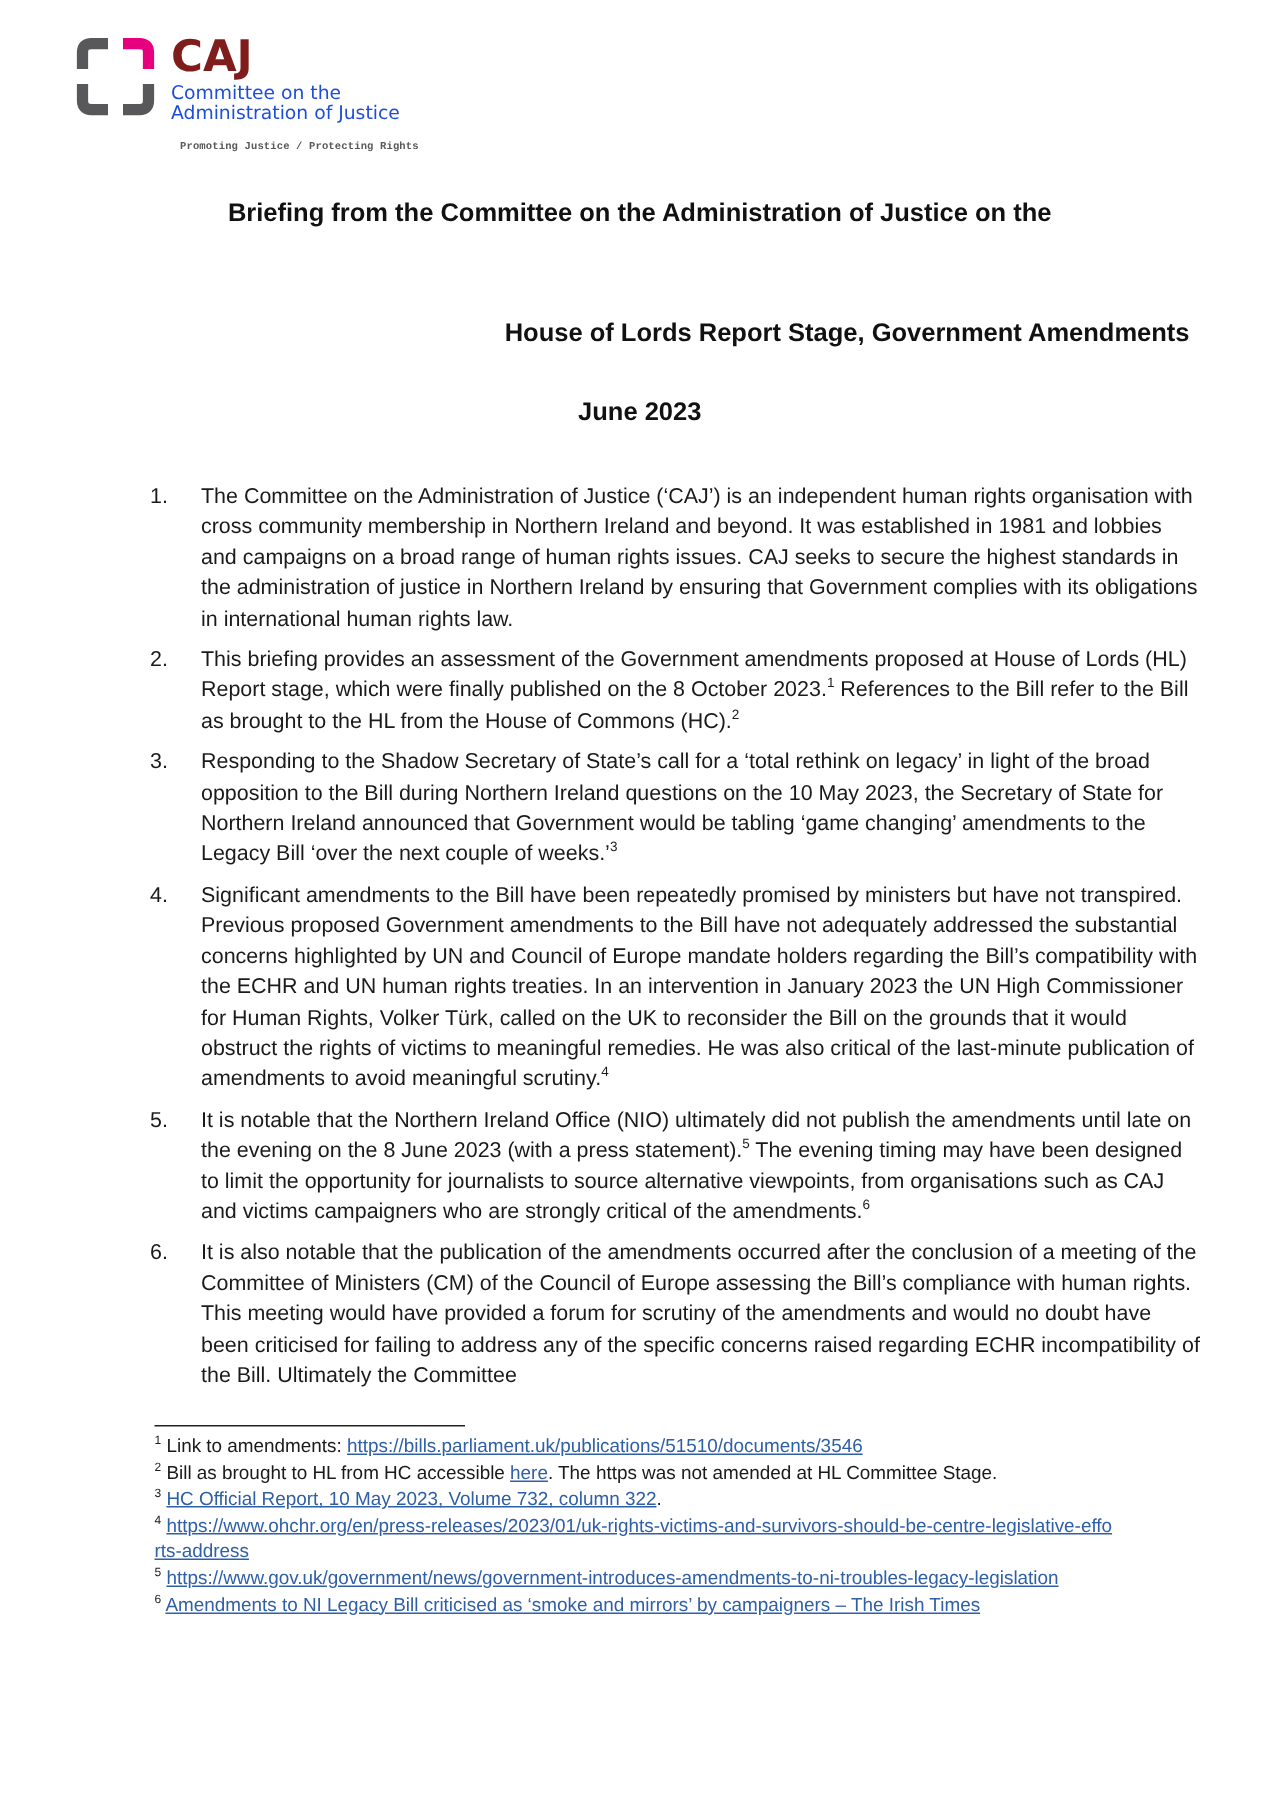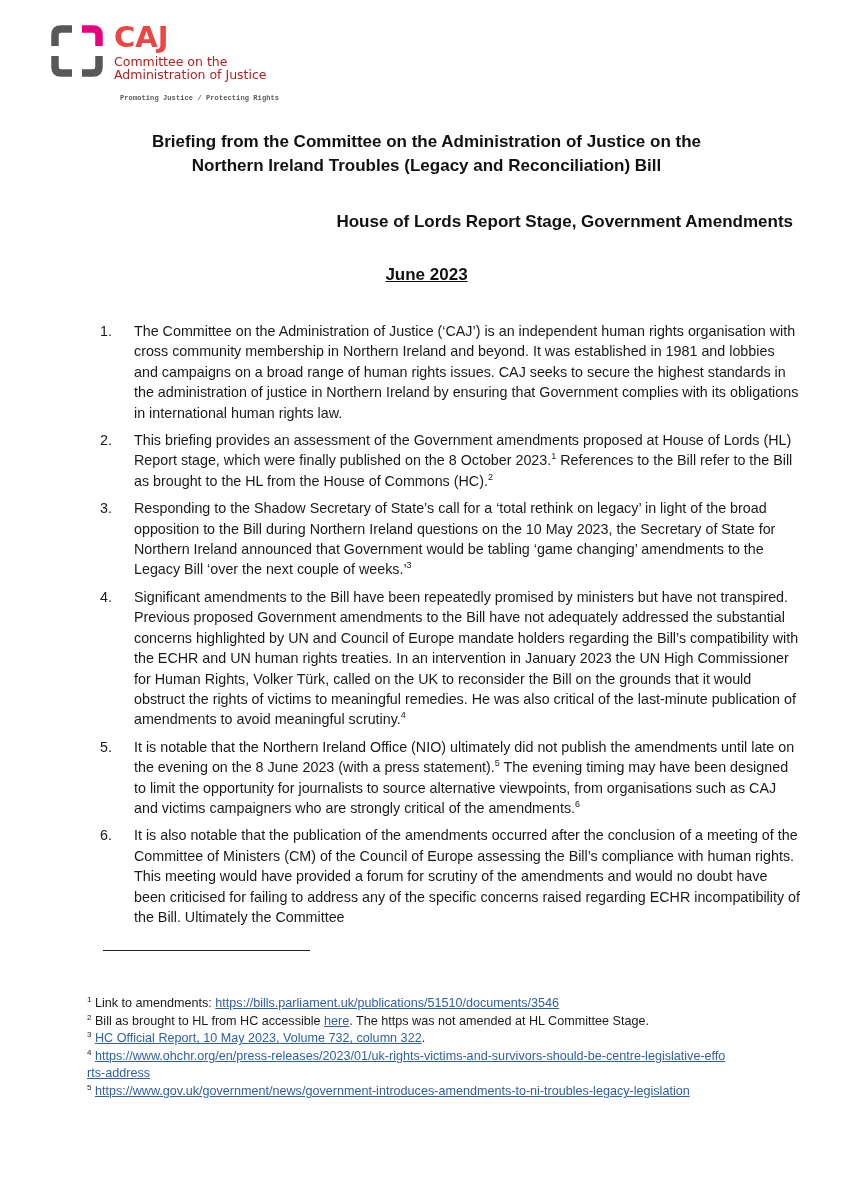--- a/index.html
+++ b/index.html
@@ -6,57 +6,57 @@
     body {
       width: 853px; height: 1200px; position: relative; overflow: hidden;
       font-family: "Liberation Sans", "DejaVu Sans", sans-serif;
       color: #111111;
     }
     .logo { position: absolute; left: 50px; top: 24px; width: 240px; height: 80px; }
     .logo-mark { position: absolute; left: 0; top: 0; width: 54px; height: 54px; }
     .logo-caj {
       position: absolute; left: 64px; top: -4px;
       font-family: "DejaVu Sans", sans-serif; font-weight: bold;
-      font-size: 29px; letter-spacing: 0px; color: #ef4444;
+      font-size: 29px; letter-spacing: 0px; color: #7f1d1d;
     }
     .logo-name {
       position: absolute; left: 64px; top: 31px;
       font-family: "DejaVu Sans", sans-serif; font-size: 12.5px; line-height: 13px;
-      color: #b91c1c;
+      color: #1d4ed8;
     }
     .logo-tagline {
       position: absolute; left: 70px; top: 70px;
       font-family: Liberation Mono, monospace; font-size: 7px; color: #58585a;
       font-weight: bold; letter-spacing: 0.1px;
     }
 
     .title-block {
       position: absolute; left: 60px; width: 733px; text-align: center;
       font-weight: bold; font-size: 17px; line-height: 24px; color: #111;
     }
     .t1 { top: 130px; }
     .t2 { top: 210px; text-align: right; }
-    .t3 { top: 263px; text-decoration: underline; }
+    .t3 { top: 263px; }
 
     .body-list {
       position: absolute; left: 100px; top: 321px; width: 700px;
       font-size: 14.3px; line-height: 20.4px; color: #1a1a1a;
       margin: 0; padding: 0; list-style: none;
     }
     .body-list li { position: relative; padding-left: 34px; margin-bottom: 7px; }
     .num { position: absolute; left: 0; top: 0; }
     sup { font-size: 9px; line-height: 0; vertical-align: super; }
 
     .fn-rule {
       position: absolute; left: 103px; top: 950px; width: 207px; height: 1px;
       background: #222;
     }
     .footnotes {
-      position: absolute; left: 87px; top: 956px; width: 640px;
-      font-size: 12.6px; line-height: 17.6px; color: #1a1a1a; margin-top: 39px;
+      position: absolute; left: 103px; top: 956px; width: 640px;
+      font-size: 12.6px; line-height: 17.6px; color: #1a1a1a;
     }
     .footnotes sup { font-size: 8px; }
     .fn { margin: 0; }
     a.link { color: #2f5fa7; text-decoration: underline; }
   </style>
 </head>
 <body>
 
 <div class="logo">
   <svg class="logo-mark" viewBox="0 0 54 54">
@@ -68,21 +68,20 @@
   <div class="logo-caj">CAJ</div>
   <div class="logo-name">
     <div>Committee on the</div>
     <div>Administration of Justice</div>
   </div>
   <div class="logo-tagline">Promoting Justice / Protecting Rights</div>
 </div>
 
 <div class="title-block t1">
   <div>Briefing from the Committee on the Administration of Justice on the</div>
-  <div>Northern Ireland Troubles (Legacy and Reconciliation) Bill</div>
 </div>
 <div class="title-block t2">House of Lords Report Stage, Government Amendments</div>
 <div class="title-block t3">June 2023</div>
 
 <ol class="body-list">
   <li>
     <span class="num">1.</span>
     <span>The Committee on the Administration of Justice (‘CAJ’) is an independent human rights organisation with cross community membership in Northern Ireland and beyond. It was established in 1981 and lobbies and campaigns on a broad range of human rights issues. CAJ seeks to secure the highest standards in the administration of justice in Northern Ireland by ensuring that Government complies with its obligations in international human rights law.</span>
   </li>
   <li>
@@ -108,13 +107,14 @@
 </ol>
 
 <div class="fn-rule"></div>
 
 <div class="footnotes">
   <p class="fn"><sup>1</sup><span> Link to amendments: </span><a class="link">https://bills.parliament.uk/publications/51510/documents/3546</a><span></span></p>
   <p class="fn"><sup>2</sup><span> Bill as brought to HL from HC accessible </span><a class="link">here</a><span>. The https was not amended at HL Committee Stage.</span></p>
   <p class="fn"><sup>3</sup><span> </span><a class="link">HC Official Report, 10 May 2023, Volume 732, column 322</a><span>.</span></p>
   <p class="fn"><sup>4</sup><span> </span><a class="link" style="word-break: break-all;">https://www.ohchr.org/en/press-releases/2023/01/uk-rights-victims-and-survivors-should-be-centre-legislative-efforts-address</a><span></span></p>
   <p class="fn"><sup>5</sup><span> </span><a class="link" style="word-break: break-all; text-align: right;">https://www.gov.uk/government/news/government-introduces-amendments-to-ni-troubles-legacy-legislation</a><span></span></p>
+  <p class="fn"><sup>6</sup><span> </span><a class="link">Amendments to NI Legacy Bill criticised as ‘smoke and mirrors’ by campaigners – The Irish Times</a><span></span></p>
 </div>
 
 </body></html>

